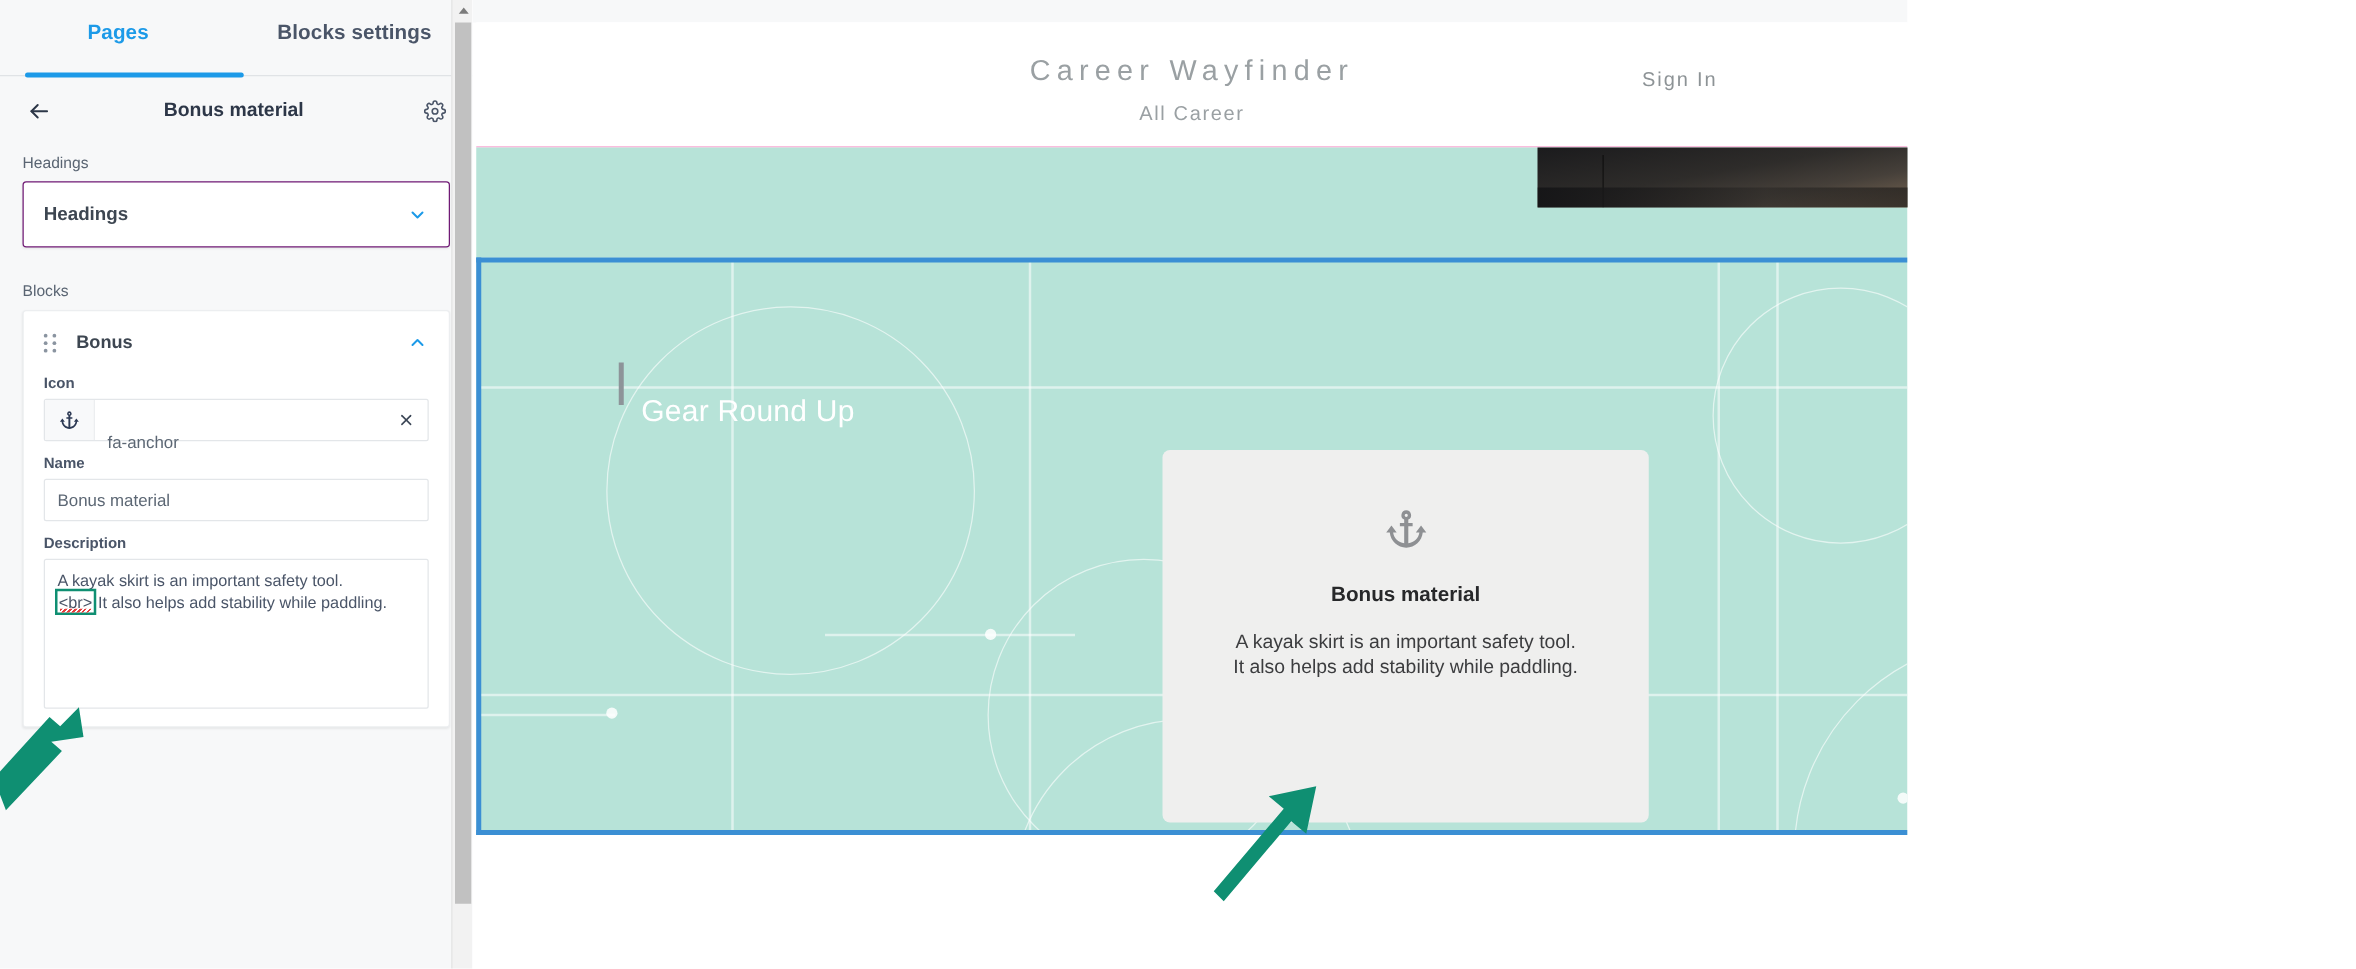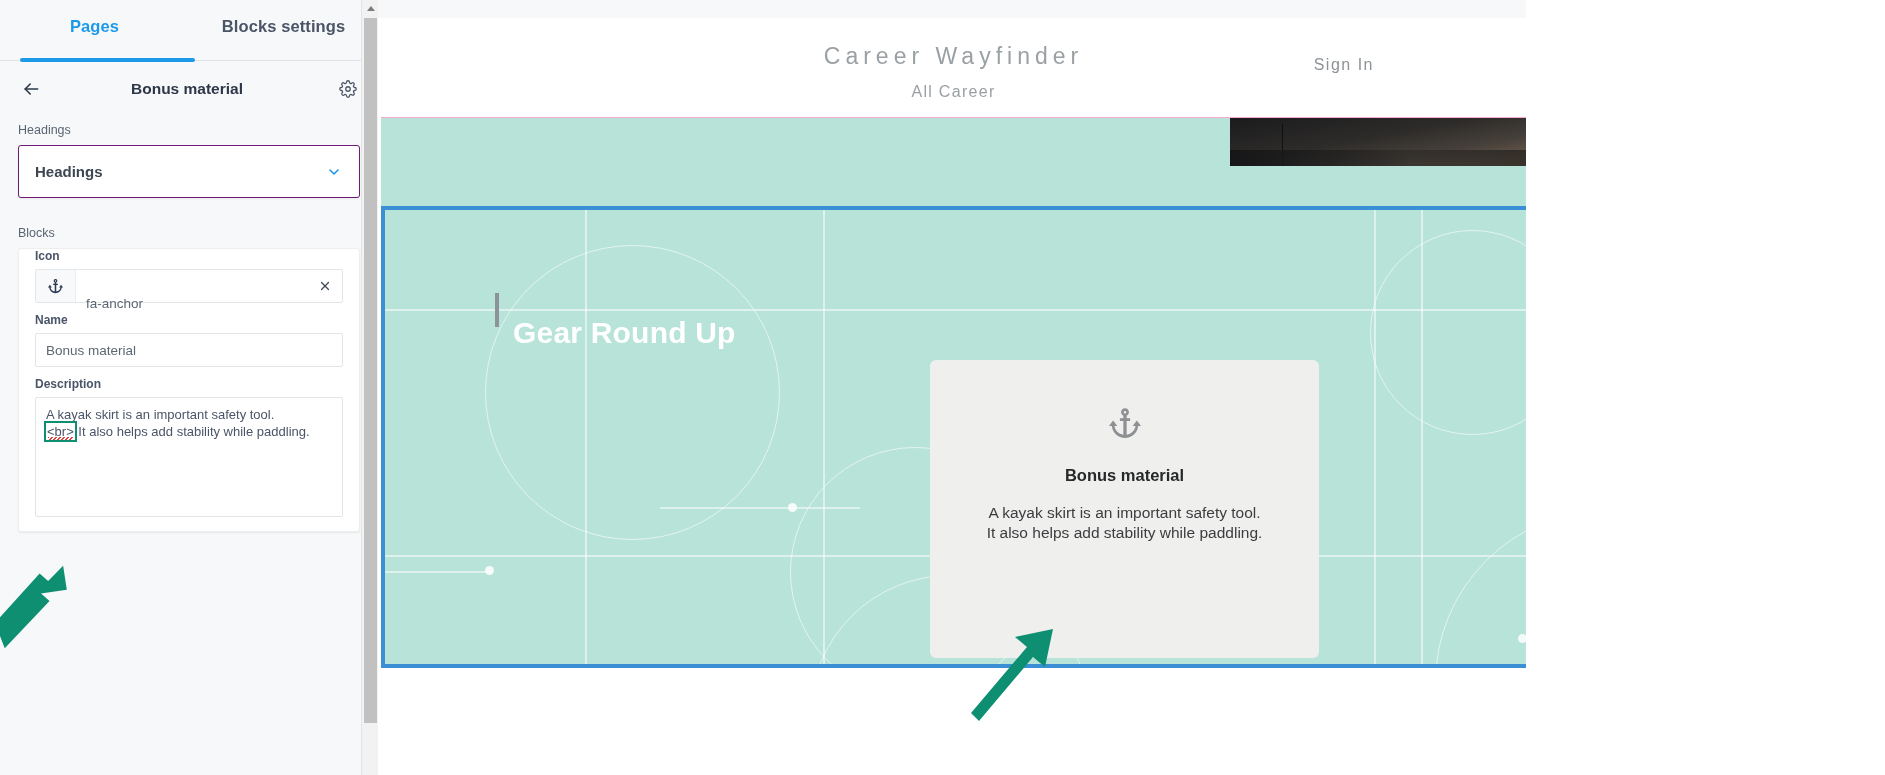--- a/index.html
+++ b/index.html
@@ -248,21 +248,21 @@
   .dot {
     position: absolute; width: 9px; height: 9px; border-radius: 50%;
     background: rgba(255,255,255,.85);
   }
   .section-title-wrap {
     position: absolute; left: 110px; top: 60px;
     display: flex; align-items: center;
   }
   .title-bar { width: 4px; height: 34px; background: #8d9499; margin-right: 14px; }
   .section-title {
-    font-size: 30px; font-weight: 700; color: #ffffff;
+    font-size: 24px; font-weight: 400; color: #ffffff;
     letter-spacing: .2px;
     margin-top: 46px;
   }
 
   .bonus-card {
     position: absolute;
     left: 545px; top: 150px;
     width: 389px; height: 298px;
     background: #efefee;
     border-radius: 6px;
@@ -322,20 +322,36 @@
               <polyline points="6 9 12 15 18 9"></polyline>
             </svg>
         </span>
       </div>
     </div>
 
 
     <div class="section-label" style="padding-top:14px;">Blocks</div>
 
     <div class="block-card">
+      <div class="block-head">
+        <span class="drag-dots">
+            <i></i>
+            <i></i>
+            <i></i>
+            <i></i>
+            <i></i>
+            <i></i>
+          </span>
+        <span class="block-title">Bonus</span>
+        <span class="chev">
+          <svg width="16" height="16" viewBox="0 0 24 24" fill="none" stroke="currentColor" stroke-width="2.4" stroke-linecap="round" stroke-linejoin="round">
+              <polyline points="18 15 12 9 6 15"></polyline>
+            </svg>
+        </span>
+      </div>
 
       <div class="field">
         <div class="field-label">Icon</div>
         <div class="input-row">
           <span class="icon-preview">
             <svg width="17" height="17" viewBox="0 0 24 24" fill="currentColor">
               <path d="M12 1.5a2.6 2.6 0 0 0-1.1 4.95V8.2H8.6v1.8h2.3v9.1c-3.1-.38-5.5-2.73-5.9-5.72h1.9L4.1 9.6 1.3 13.38h1.9C3.65 17.9 7.4 21.4 12 21.4s8.35-3.5 8.8-8.02h1.9L19.9 9.6l-2.8 3.78h1.9c-.4 3-2.8 5.34-5.9 5.72V10h2.3V8.2h-2.3V6.45A2.6 2.6 0 0 0 12 1.5zm0 1.8a.85.85 0 1 1 0 1.7.85.85 0 0 1 0-1.7z"></path>
             </svg>
           </span>
           <span class="input-val">fa-anchor</span>

